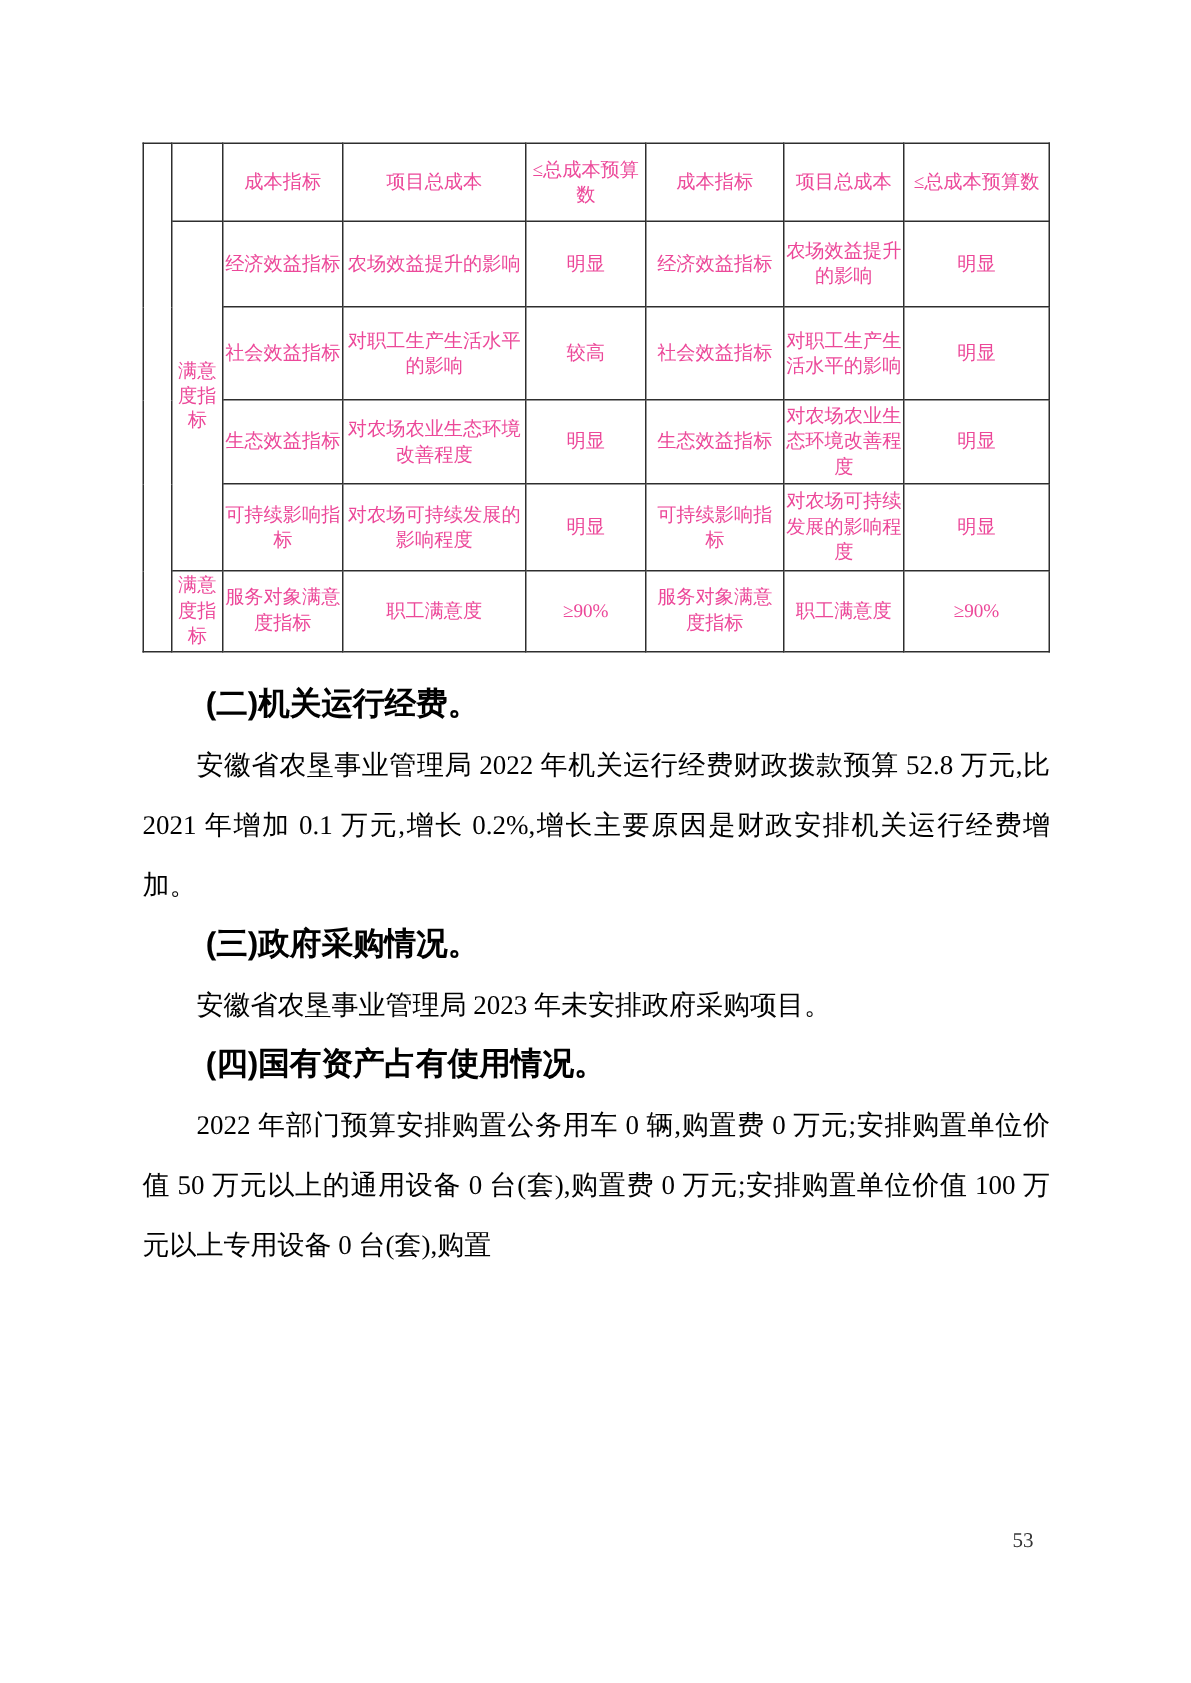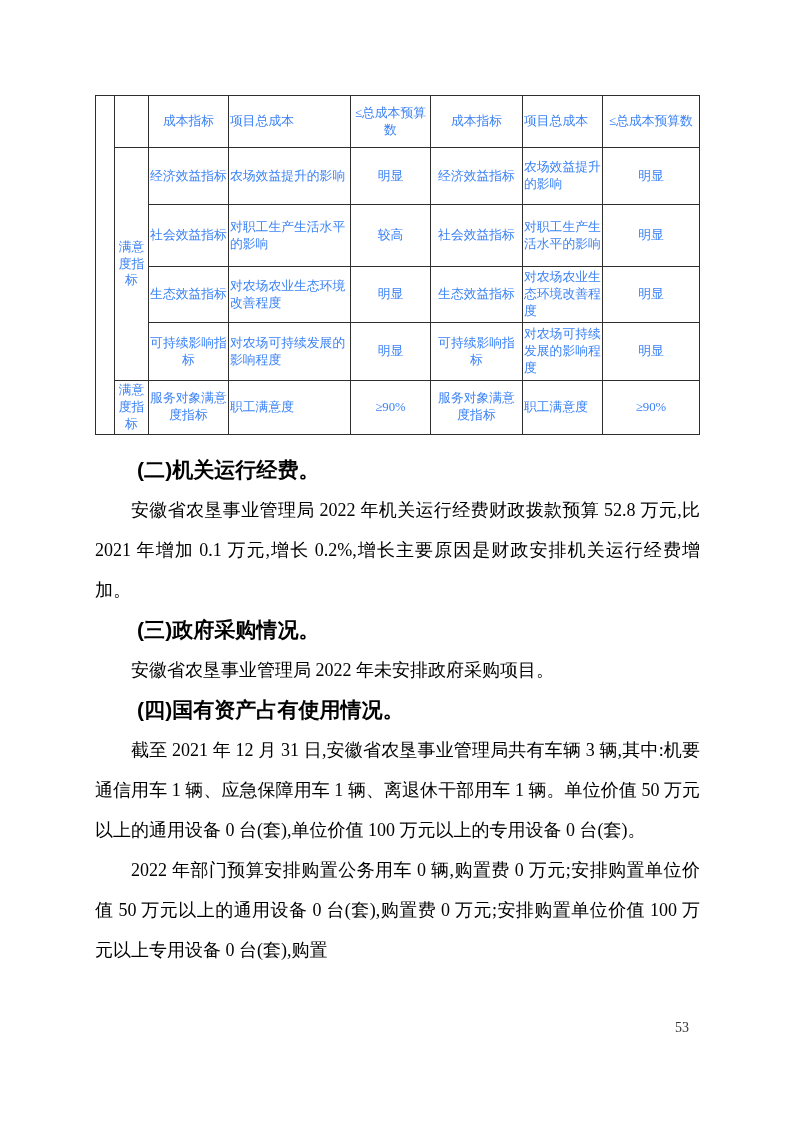--- a/index.html
+++ b/index.html
@@ -11,32 +11,32 @@
     font-family:"Liberation Serif", serif;
     color:#000;
     overflow:hidden;
   }
 
   
   .budget-table {
     position:absolute; left:95px; top:95px;
     width:604px;
     border-collapse:collapse; table-layout:fixed;
-    font-size:12.8px; color:#3b82f6;
+    font-size:12.8px; color:#ec4899;
   }
   .budget-table td {
     border:1px solid #2e2e2e;
     padding:1px;
     line-height:1.32;
     vertical-align:middle;
     text-align:center;
     word-break:break-all;
     overflow:hidden;
   }
-  .budget-table td.name { text-align:left; }
+  .budget-table td.name { text-align:center; }
   .budget-table tr:nth-child(1) { height:52px; }
   .budget-table tr:nth-child(2) { height:57px; }
   .budget-table tr:nth-child(3) { height:62px; }
   .budget-table tr:nth-child(4) { height:56px; }
   .budget-table tr:nth-child(5) { height:58px; }
   .budget-table tr:nth-child(6) { height:53px; }
 
   
   .content {
     position:absolute; left:95px; top:450px;
@@ -137,22 +137,21 @@
       <td>≥90%</td>
     </tr>
   </tbody>
     </table>
 
   <div class="content">
     <h3 class="heading">(二)机关运行经费。</h3>
     <p class="para">安徽省农垦事业管理局 2022 年机关运行经费财政拨款预算 52.8 万元,比 2021 年增加 0.1 万元,增长 0.2%,增长主要原因是财政安排机关运行经费增加。</p>
 
     <h3 class="heading">(三)政府采购情况。</h3>
-    <p class="para">安徽省农垦事业管理局 2022 年未安排政府采购项目。</p>
+    <p class="para">安徽省农垦事业管理局 2023 年未安排政府采购项目。</p>
 
     <h3 class="heading">(四)国有资产占有使用情况。</h3>
-    <p class="para">截至 2021 年 12 月 31 日,安徽省农垦事业管理局共有车辆 3 辆,其中:机要通信用车 1 辆、应急保障用车 1 辆、离退休干部用车 1 辆。单位价值 50 万元以上的通用设备 0 台(套),单位价值 100 万元以上的专用设备 0 台(套)。</p>
     <p class="para">2022 年部门预算安排购置公务用车 0 辆,购置费 0 万元;安排购置单位价值 50 万元以上的通用设备 0 台(套),购置费 0 万元;安排购置单位价值 100 万元以上专用设备 0 台(套),购置</p>
   </div>
 
   <div class="page-number">53</div>
 
 </div>
 
 </body></html>

